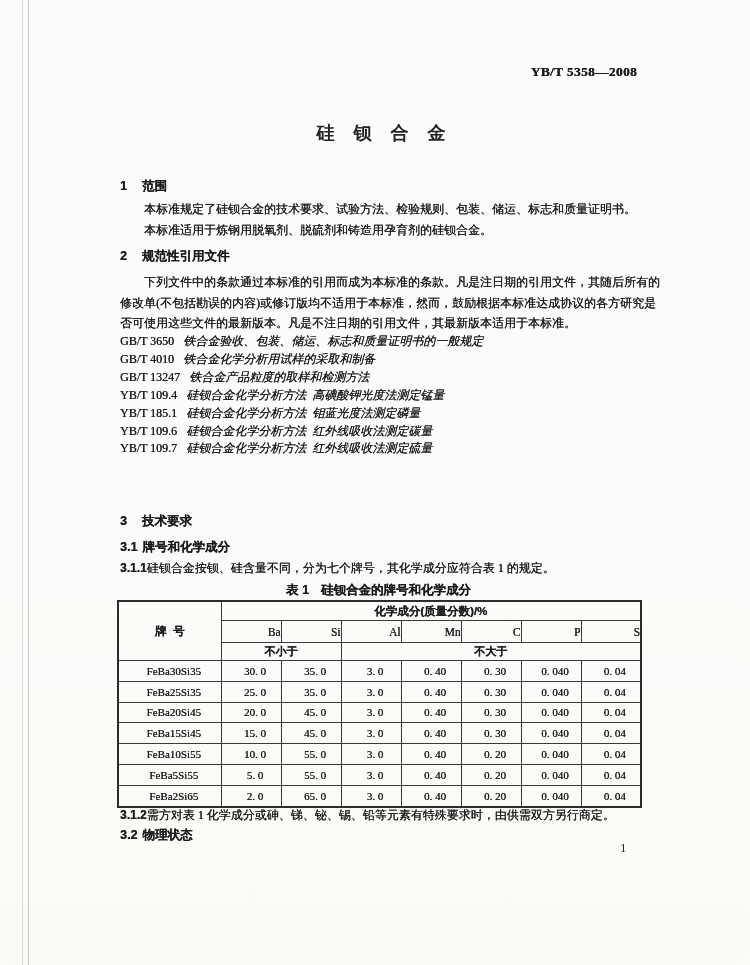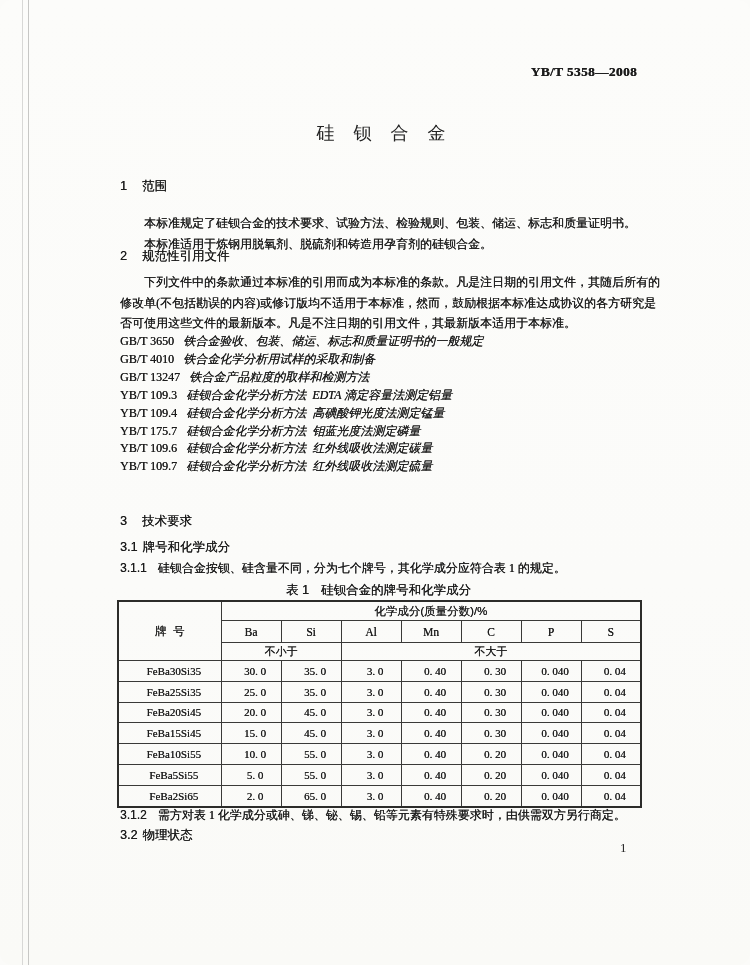--- a/index.html
+++ b/index.html
@@ -7,84 +7,83 @@
     width:750px;height:965px;position:relative;
     background:#fbfbf9;
     font-family:"Liberation Serif", serif;
     color:#1c1c1c;
     overflow:hidden;
   }
   .page{position:absolute;inset:0;background:linear-gradient(180deg,#fcfcfa 0%,#fbfbf9 60%,#fafaf7 100%);border-radius:12px;}
   
   .fold{position:absolute;left:22px;top:0;height:965px;width:5px;
         border-left:1px solid #d8d8d6;border-right:1px solid #c7c7c5;}
-  .b{font-family:"Liberation Sans", sans-serif;font-weight:normal;}
+  .b{font-family:"Liberation Sans", sans-serif;font-weight:bold;}
   .doc-code{position:absolute;top:64px;right:113px;font-size:13.5px;font-weight:bold;
             letter-spacing:0.3px;text-shadow:0.3px 0 0 currentColor;}
   .doc-title{position:absolute;top:121px;left:118px;width:527px;margin:0;text-align:center;
              font-size:18px;word-spacing:12px;letter-spacing:1px;color:#222;}
   .heading{position:absolute;left:120px;font-size:12.5px;white-space:nowrap;
            text-shadow:0.3px 0 0 currentColor;}
   .heading .cnum{margin-right:15px;}
   .heading .cnum.multi{margin-right:5px;}
   .para{position:absolute;left:120px;width:535px;font-size:12px;}
   .line{line-height:20.5px;white-space:pre;text-shadow:0.25px 0 0 currentColor;}
   .indent{padding-left:24px;}
   .refs .line{line-height:17.9px;}
   .ref-code{display:inline-block;min-width:0;}
   .ref-title{margin-left:9px;white-space:pre;font-style:italic;}
-  .cnum-inline{margin-right:11px;text-shadow:0.3px 0 0 currentColor;}
+  .cnum-inline{text-shadow:0.3px 0 0 currentColor;}
   .tbl-caption{position:absolute;top:582px;left:117px;width:523px;text-align:center;
                font-size:12.5px;text-shadow:0.3px 0 0 currentColor;}
   .tbl-caption .cap-text{margin-left:12px;}
   table.spec{position:absolute;top:600px;left:117px;width:523px;
              border-collapse:collapse;table-layout:fixed;
              font-size:11px;color:#1f1f1f;background:transparent;}
   table.spec td{border:1px solid #3a3a38;text-align:center;vertical-align:middle;
                 padding:0;white-space:pre;text-shadow:0.2px 0 0 currentColor;}
   table.spec{border:2px solid #2c2c2a;}
   table.spec thead tr:nth-child(1) td{height:18px;font-size:11.5px;}
-  table.spec thead tr:nth-child(2) td{height:21px;font-size:11.5px;}
+  table.spec thead tr:nth-child(2) td{height:21px;font-size:11.5px;text-align:right;}
   table.spec thead tr:nth-child(3) td{height:17px;}
   table.spec tbody td{height:19.8px;padding-left:8px;}
   .page-num{position:absolute;top:840px;left:620px;font-size:13px;color:#2a2a2a;}
 </style>
 </head>
 <body>
 
 <div class="page">
   <div class="fold"></div>
 
   <div class="doc-code">YB/T 5358—2008</div>
 
   <h1 class="doc-title b">硅 钡 合 金</h1>
 
   <div class="heading b" style="top:178px">
     <span class="cnum">1</span><span>范围</span>
   </div>
-  <div class="para" style="top:213px">
+  <div class="para" style="top:199px">
     <div class="line indent">本标准规定了硅钡合金的技术要求、试验方法、检验规则、包装、储运、标志和质量证明书。</div>
     <div class="line indent">本标准适用于炼钢用脱氧剂、脱硫剂和铸造用孕育剂的硅钡合金。</div>
   </div>
 
   <div class="heading b" style="top:248px">
     <span class="cnum">2</span><span>规范性引用文件</span>
   </div>
   <div class="para" style="top:272px">
     <div class="line indent">下列文件中的条款通过本标准的引用而成为本标准的条款。凡是注日期的引用文件，其随后所有的</div>
     <div class="line">修改单(不包括勘误的内容)或修订版均不适用于本标准，然而，鼓励根据本标准达成协议的各方研究是</div>
     <div class="line">否可使用这些文件的最新版本。凡是不注日期的引用文件，其最新版本适用于本标准。</div>
   </div>
   <div class="para refs" style="top:333px">
       <div class="line"><span class="ref-code">GB/T 3650</span><span class="ref-title">铁合金验收、包装、储运、标志和质量证明书的一般规定</span></div>
       <div class="line"><span class="ref-code">GB/T 4010</span><span class="ref-title">铁合金化学分析用试样的采取和制备</span></div>
       <div class="line"><span class="ref-code">GB/T 13247</span><span class="ref-title">铁合金产品粒度的取样和检测方法</span></div>
-      <div class="line"><span class="ref-code">YB/T 109.3</span><span class="ref-title">硅钡合金化学分析方法  EDTA 滴定容量法测定铝量</span></div>
       <div class="line"><span class="ref-code">YB/T 109.4</span><span class="ref-title">硅钡合金化学分析方法  高碘酸钾光度法测定锰量</span></div>
-      <div class="line"><span class="ref-code">YB/T 175.7</span><span class="ref-title">硅钡合金化学分析方法  钼蓝光度法测定磷量</span></div>
+      <div class="line"><span class="ref-code">YB/T 185.1</span><span class="ref-title">硅钡合金化学分析方法  钼蓝光度法测定磷量</span></div>
       <div class="line"><span class="ref-code">YB/T 109.6</span><span class="ref-title">硅钡合金化学分析方法  红外线吸收法测定碳量</span></div>
       <div class="line"><span class="ref-code">YB/T 109.7</span><span class="ref-title">硅钡合金化学分析方法  红外线吸收法测定硫量</span></div>
     </div>
 
   <div class="heading b" style="top:513px">
     <span class="cnum">3</span><span>技术要求</span>
   </div>
   <div class="heading b" style="top:539px">
     <span class="cnum multi">3.1</span><span>牌号和化学成分</span>
   </div>

